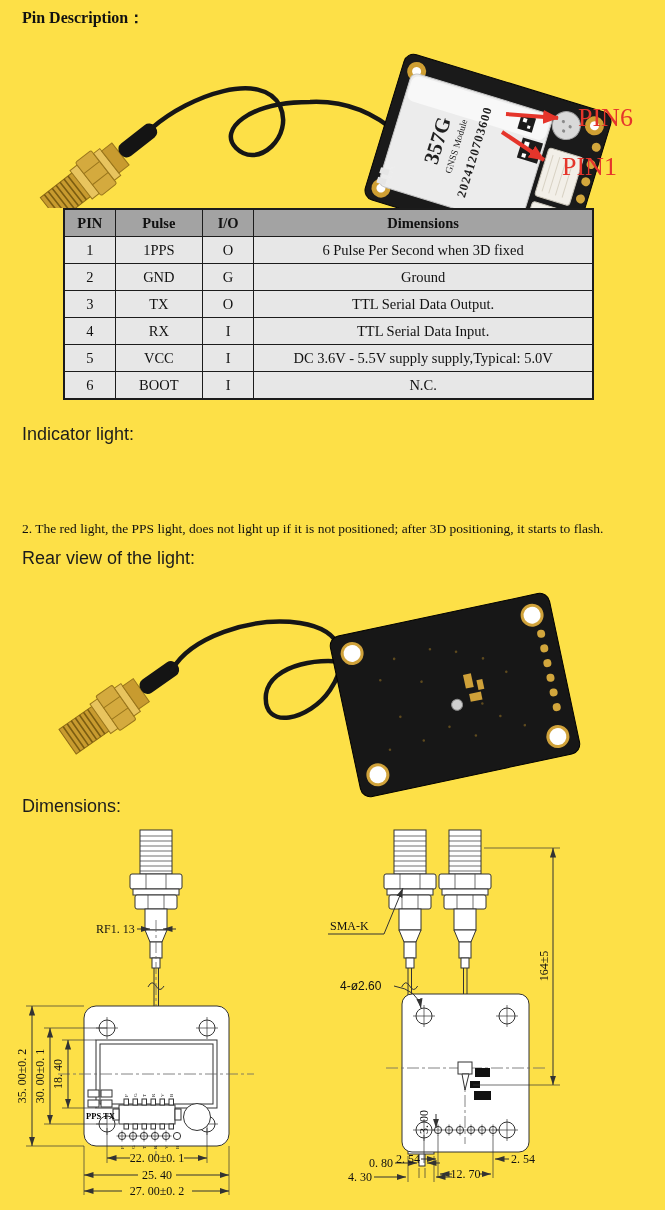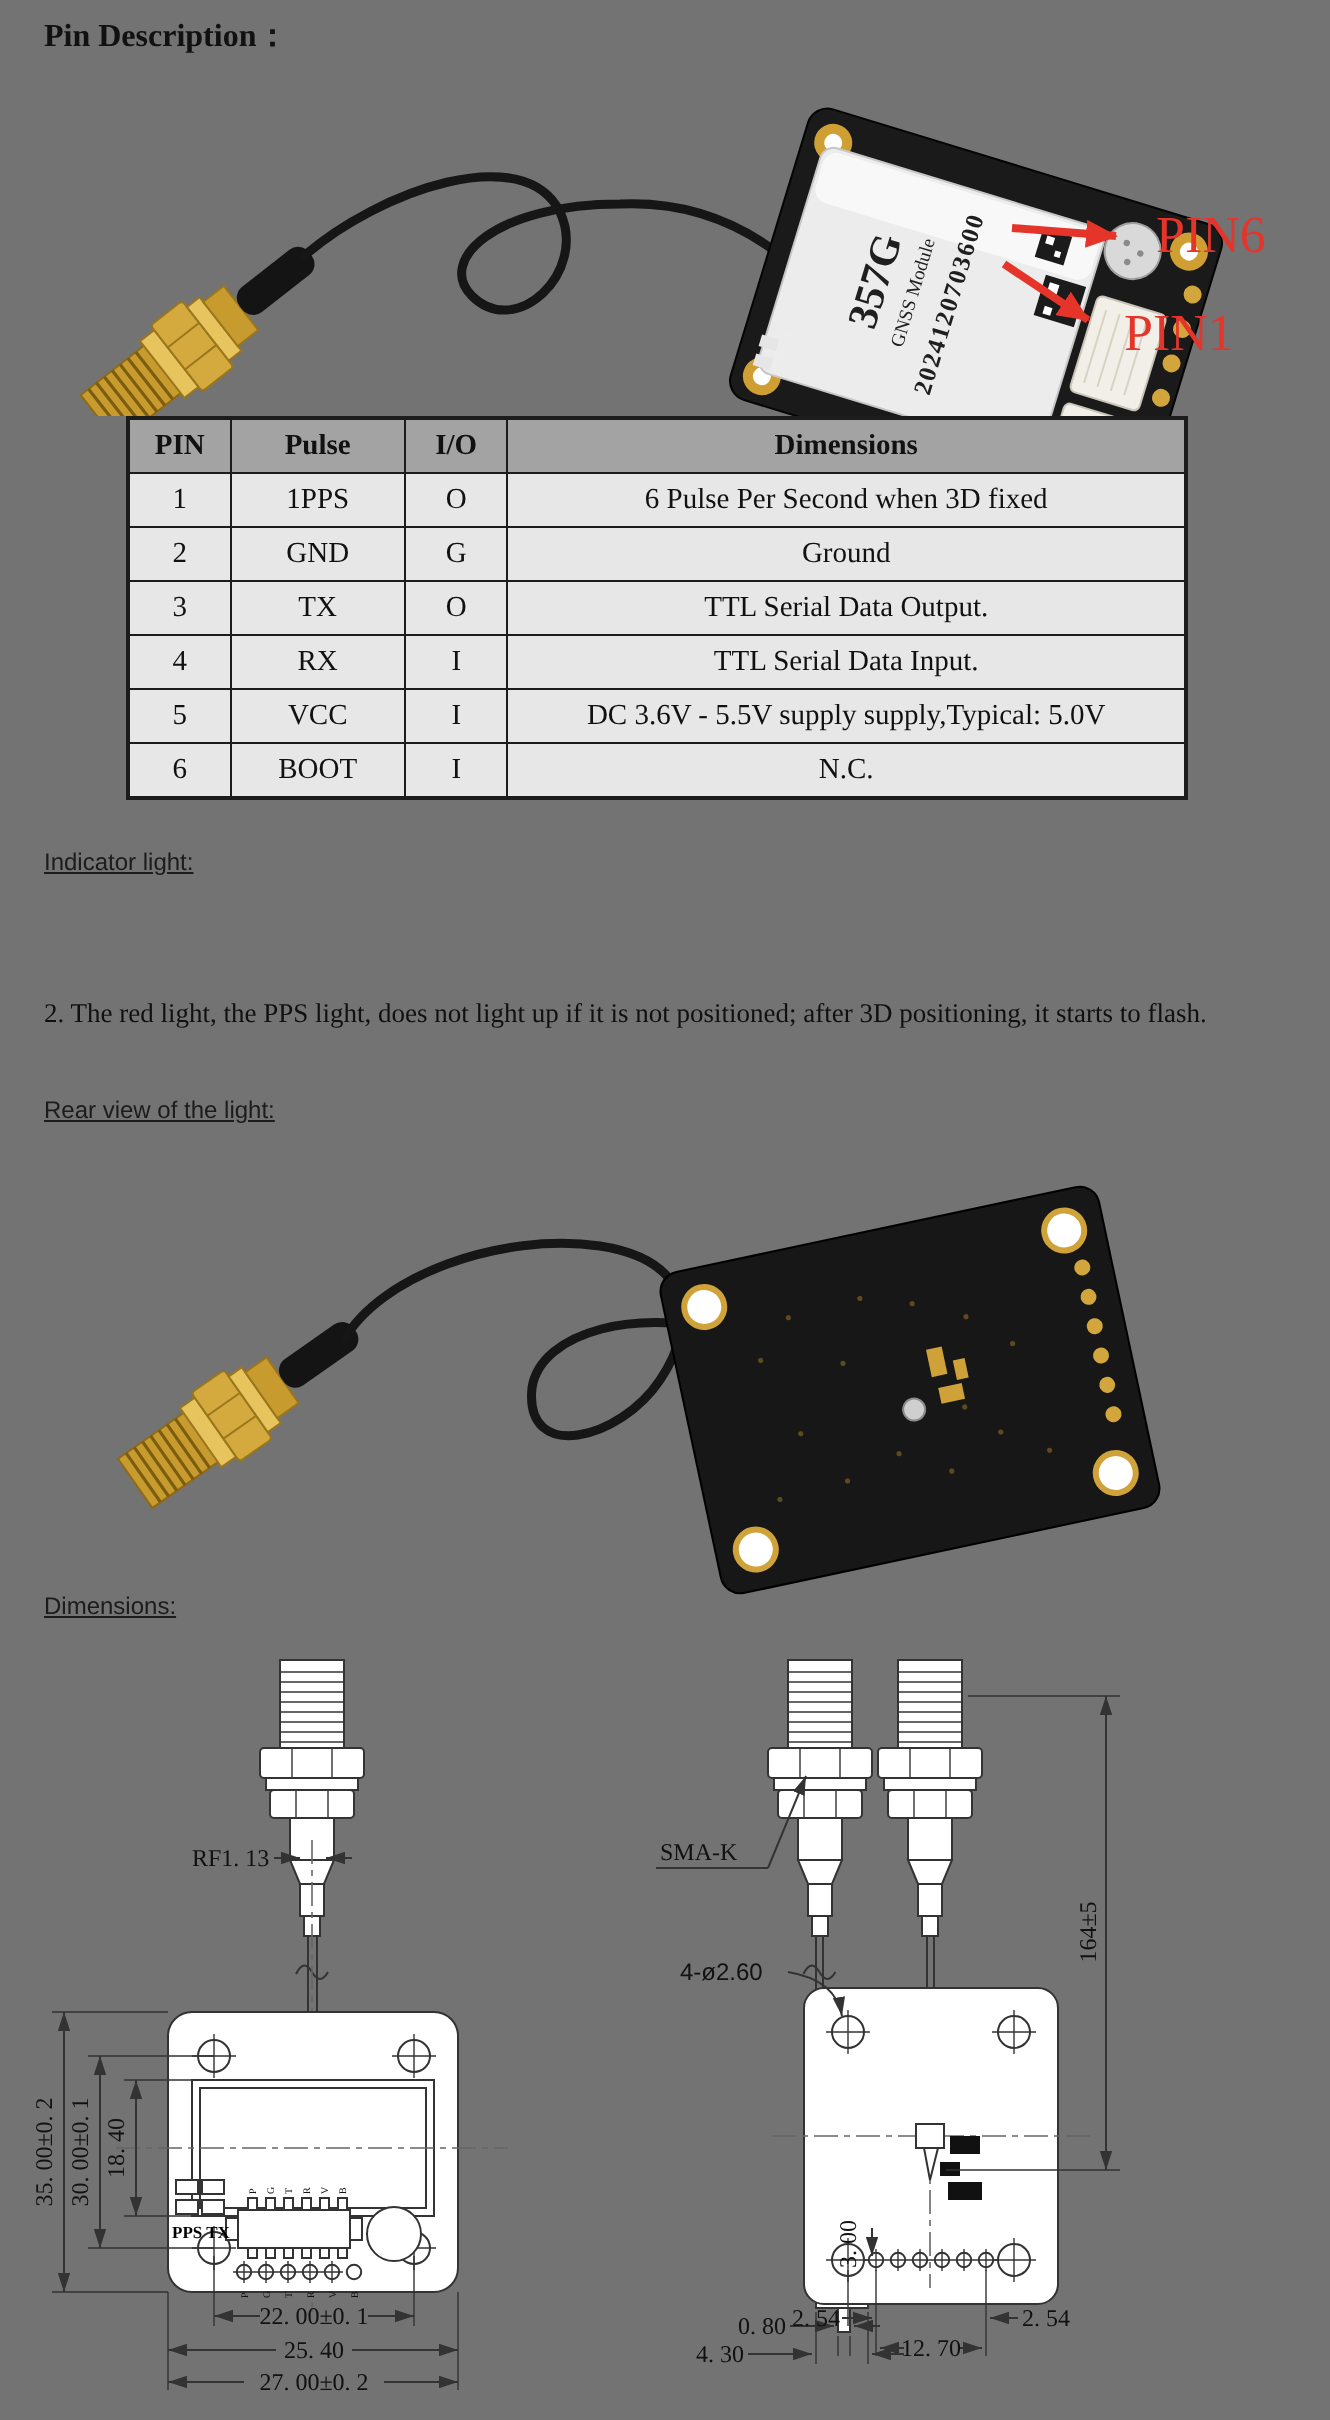--- a/index.html
+++ b/index.html
@@ -1,20 +1,20 @@
 <!DOCTYPE html>
 <html><head>
 <meta charset="utf-8">
 <style>
   html,body{margin:0;padding:0;background:#fff;}
-  .page{position:relative;width:665px;height:1210px;background:#737373;overflow:hidden;
+  .page{position:relative;width:665px;height:1210px;background:#fde047;overflow:hidden;
         font-family:"Liberation Serif",serif;color:#111;}
   .abs{position:absolute;}
   .h-serif{font-family:"Liberation Serif",serif;font-weight:bold;font-size:16px;}
-  .h-sans{font-family:"Liberation Sans",sans-serif;font-weight:400;font-size:12px;color:#1c1c1c;text-decoration:underline;}
+  .h-sans{font-family:"Liberation Sans",sans-serif;font-weight:400;font-size:18px;color:#1c1c1c;}
   .body-text{font-size:13.5px;line-height:23px;text-align:justify;text-align-last:left;color:#101010;}
   table.pin{border-collapse:collapse;width:531px;font-size:14.5px;border:2px solid #1c1c1c;table-layout:fixed;}
   table.pin th,table.pin td{border:1px solid #1c1c1c;text-align:center;padding:1px 3px;height:24px;
         font-family:"Liberation Serif",serif;overflow:hidden;white-space:nowrap;margin-left:20px;}
   table.pin thead th{background:#a3a3a3;font-weight:bold;}
   table.pin tbody td{background:#e7e7e7;font-weight:normal;}
   svg text{font-family:"Liberation Serif",serif;}
   .dim{font-size:12px;fill:#111;}
   .dims{font-size:12px;fill:#111;font-family:"Liberation Sans",sans-serif;}
   .tiny{font-size:5px;fill:#111;}
@@ -153,21 +153,21 @@
       <tr>
         <td>6</td>
         <td>BOOT</td>
         <td>I</td>
         <td>N.C.</td>
       </tr>
     </tbody>
   </table>
 
   <div class="abs h-sans" style="left:22px;top:424px;">Indicator light:</div>
-  <div class="abs body-text" style="left:22px;top:495px;width:622px;">2. The red light, the PPS light, does not light up if it is not positioned; after 3D positioning, it starts to flash.</div>
+  <div class="abs body-text" style="left:22px;top:517px;width:622px;">2. The red light, the PPS light, does not light up if it is not positioned; after 3D positioning, it starts to flash.</div>
 
   <div class="abs h-sans" style="left:22px;top:548px;">Rear view of the light:</div>
 
   <svg class="abs" style="left:0;top:590px;" width="665" height="212" viewBox="0 0 665 212">
     <g>
       <use href="#gold-sma" transform="translate(120,115) rotate(-35)"></use>
     </g>
     <path d="M172,80 C190,48 250,26 300,33 C345,40 350,70 330,100 C310,130 262,142 266,104 C270,76 320,62 370,78 C410,90 432,102 452,113" stroke="#161616" stroke-width="4.5" fill="none" stroke-linecap="round"></path>
     <g transform="translate(455,105) rotate(-12)">
       <rect x="-112" y="-82" width="224" height="164" rx="10" fill="#171717" stroke="#000"></rect>

